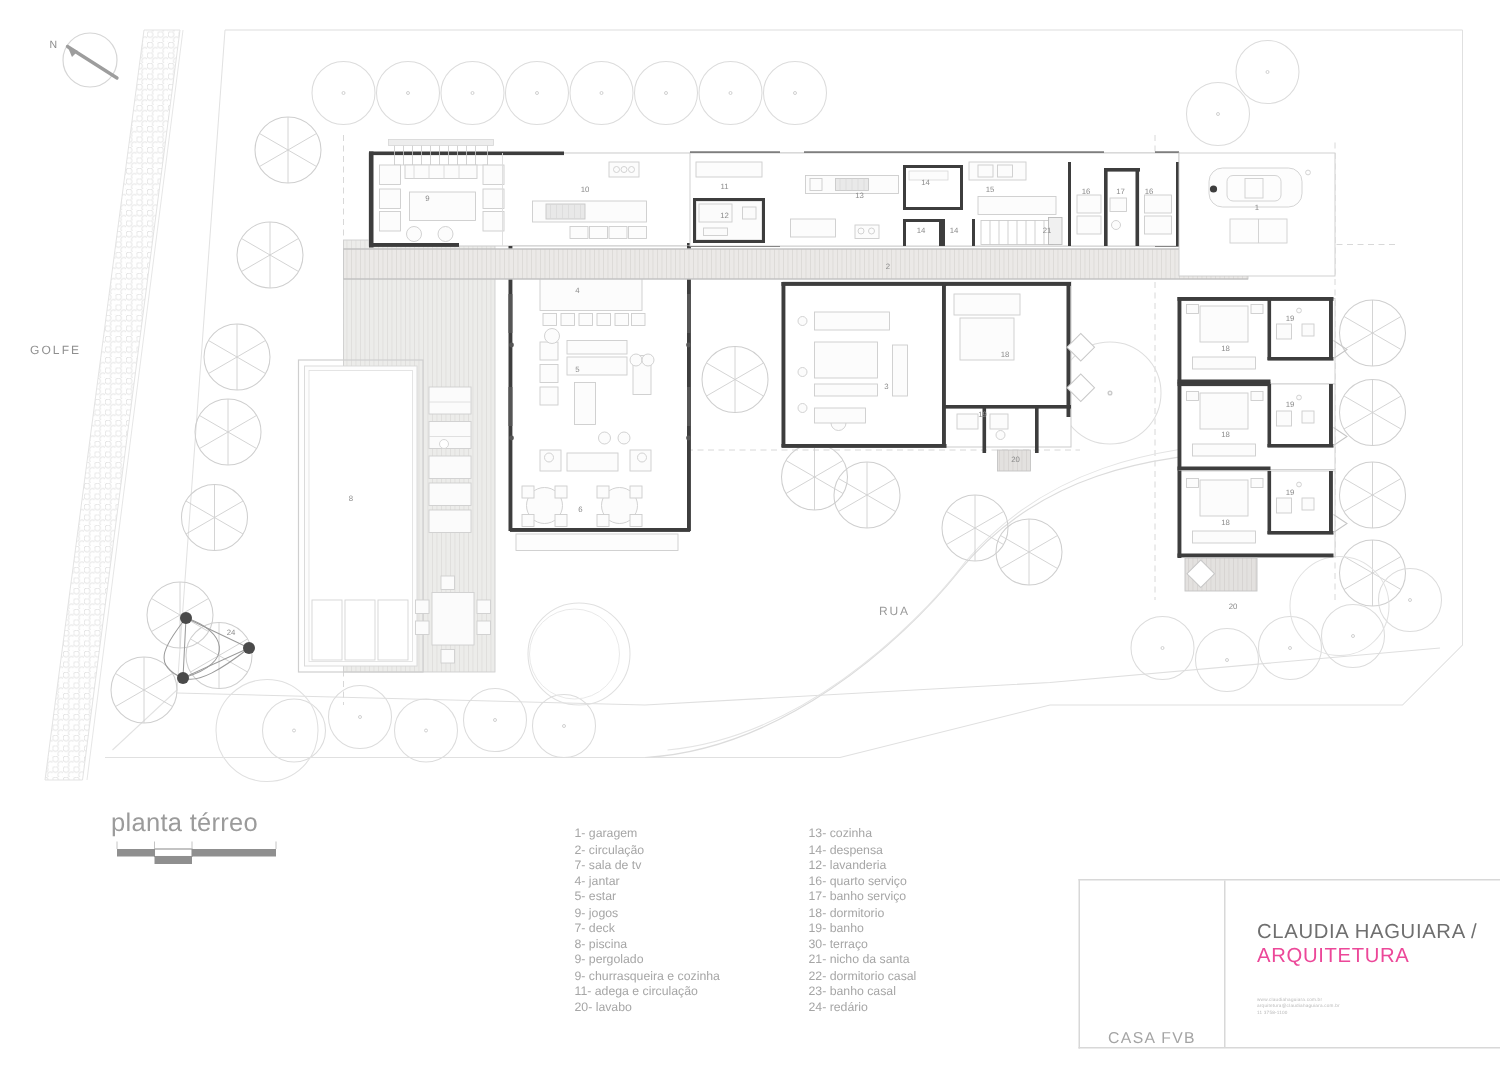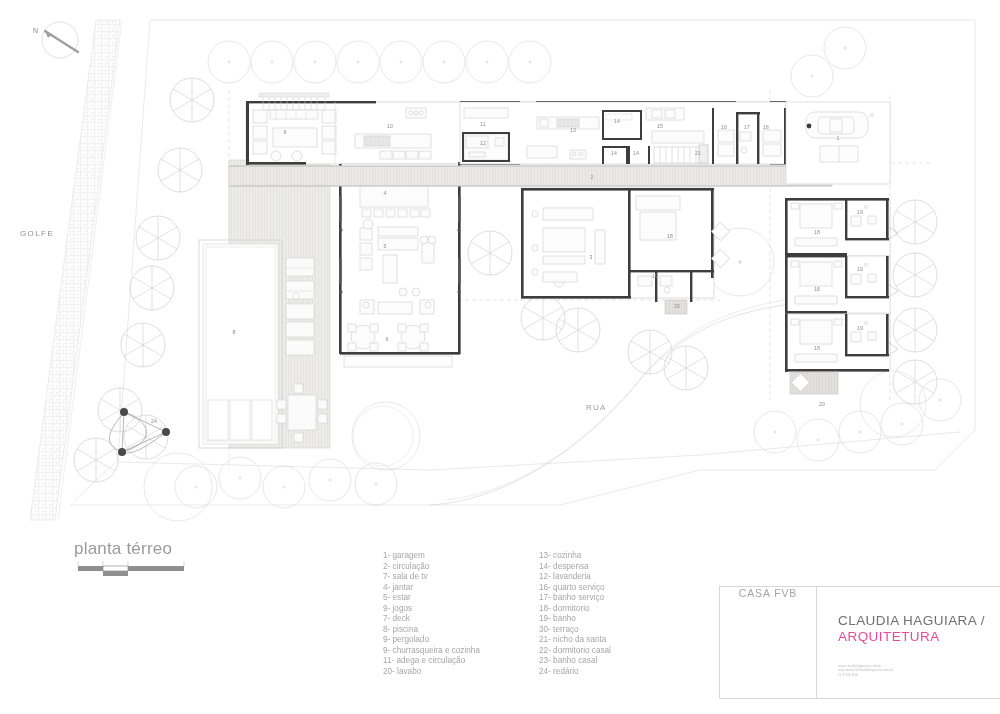--- a/index.html
+++ b/index.html
@@ -22,21 +22,21 @@
   #legend{position:absolute;left:336px;top:551px;width:330px;
           display:flex;gap:16px;font-size:8.2px;line-height:10.55px;color:#a6a6a6;margin-left:47px;}
   #legend .col{width:136px;}
   #legend .col.c2{margin-left:4px;}
   #legend .row{white-space:nowrap;}
 
   
   #titleblock{position:absolute;left:719px;top:586px;width:281px;height:113px;
               border:1px solid #d8d8d8;border-right:none;box-sizing:border-box;background:#fff;}
   #tb-left{position:absolute;left:0;top:0;width:96px;height:100%;
-           display:flex;align-items:flex-start;justify-content:center;}
+           display:flex;align-items:flex-end;justify-content:center;}
   #tb-left span{font-size:10.5px;color:#a4a4a4;letter-spacing:.9px;}
   #tb-right{position:absolute;left:96px;top:0;right:0;height:100%;
             border-left:1px solid #d8d8d8;box-sizing:border-box;padding:26px 0 0 21px;}
   #firm-line1{font-size:13.5px;color:#6f6f6f;letter-spacing:.45px;line-height:16px;white-space:nowrap;}
   #firm-line2{font-size:13.5px;color:#ec4899;letter-spacing:.45px;line-height:16px;white-space:nowrap;}
   #firm-contact{margin-top:19px;font-size:3.1px;line-height:4.4px;color:#b9b9b9;letter-spacing:.15px;}
 </style>
 </head>
 <body>
 

